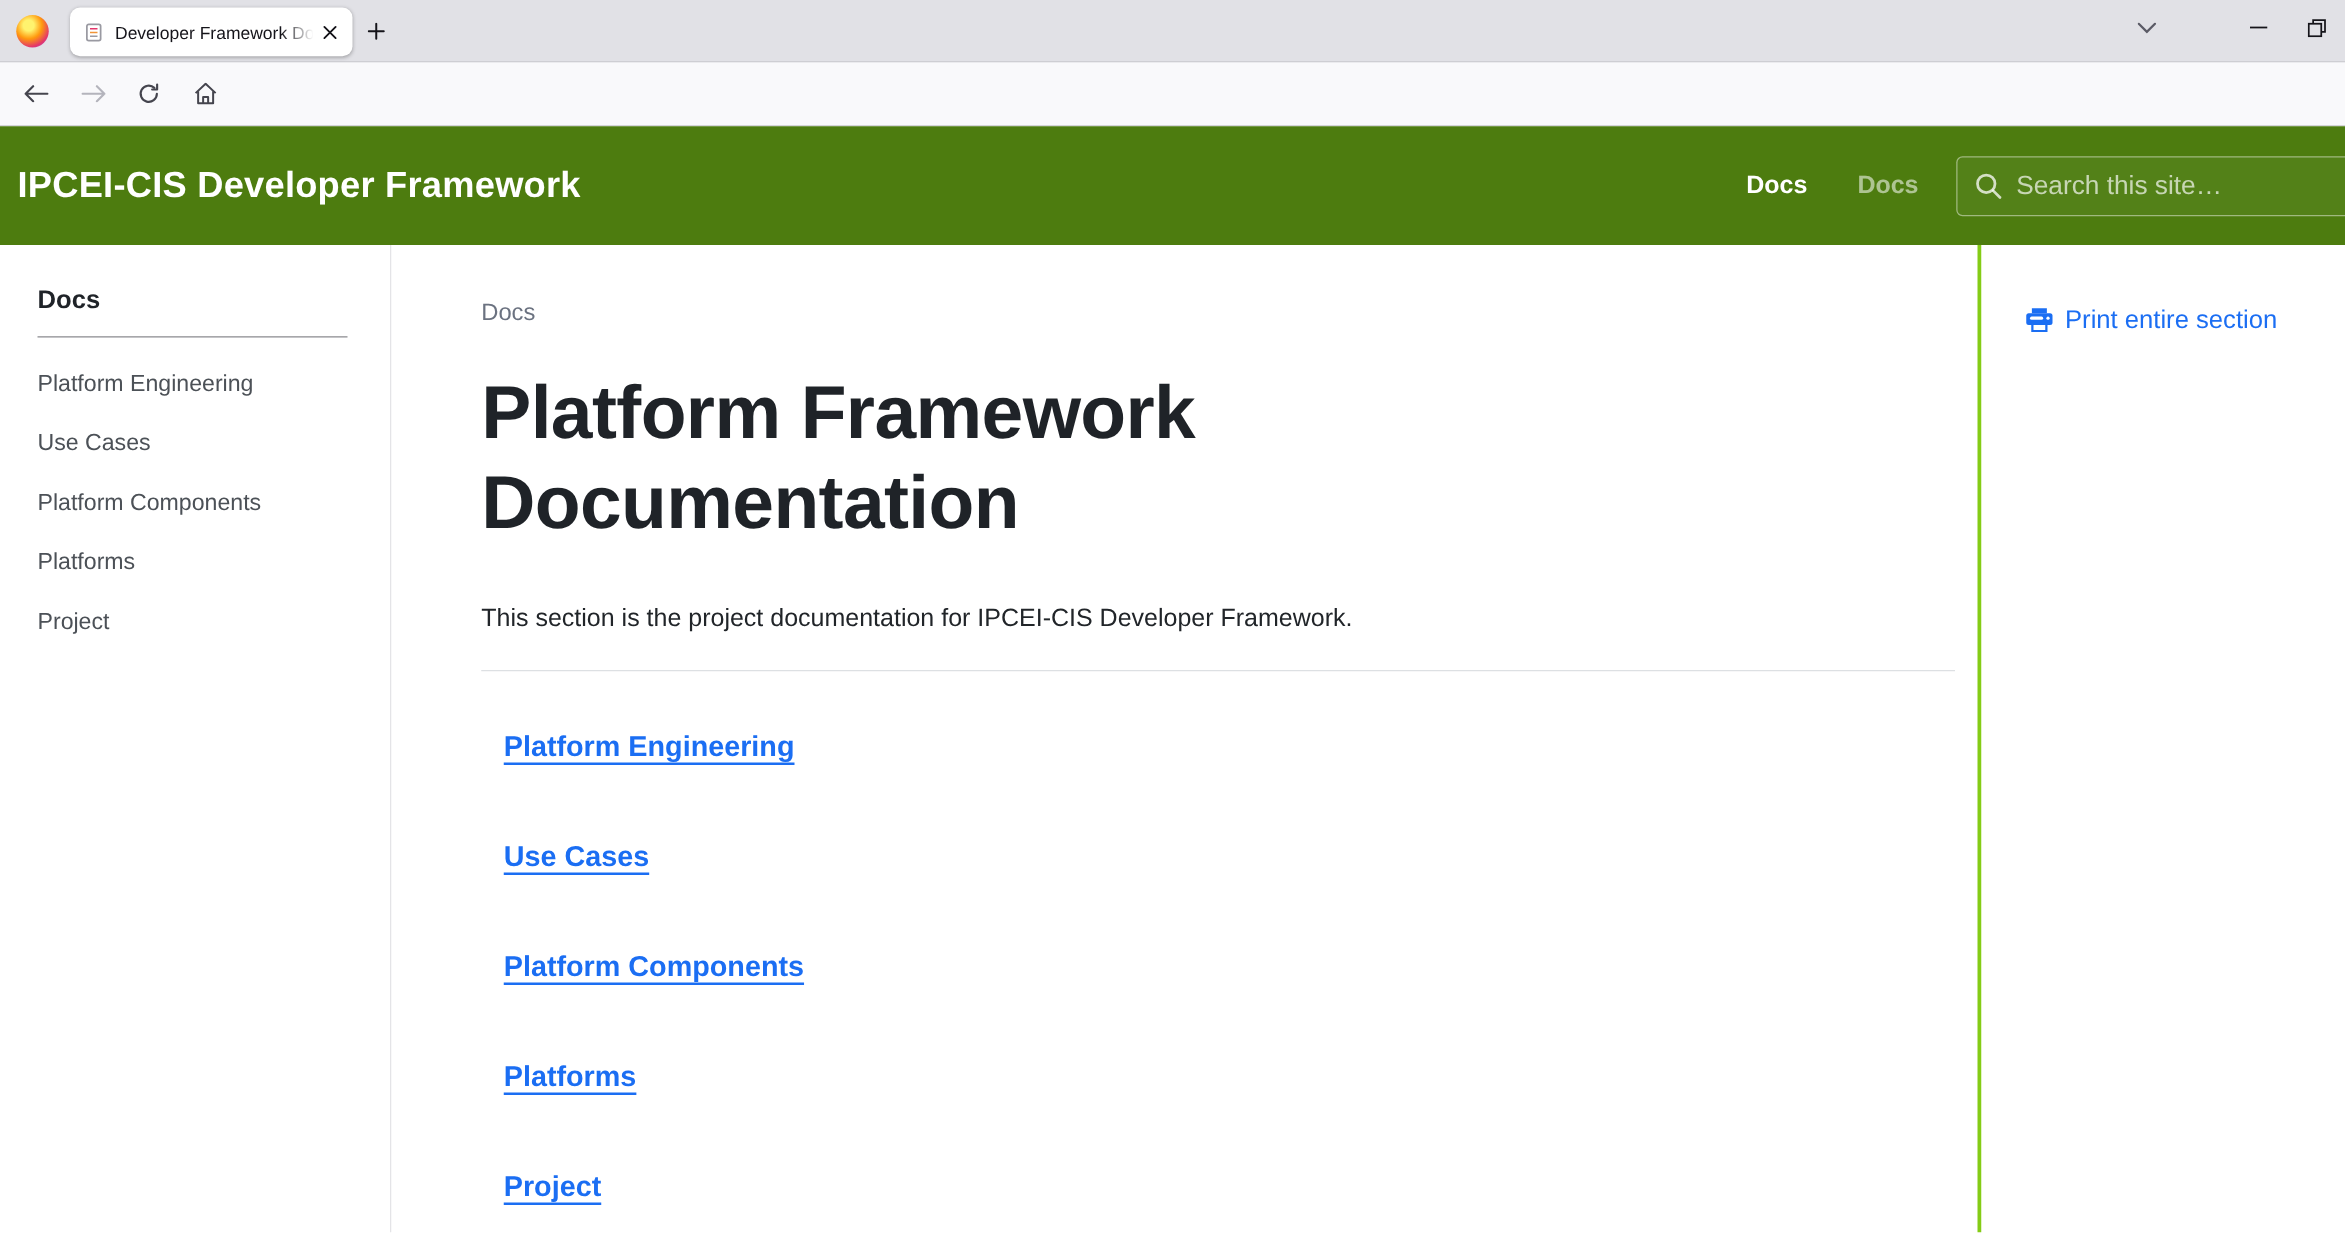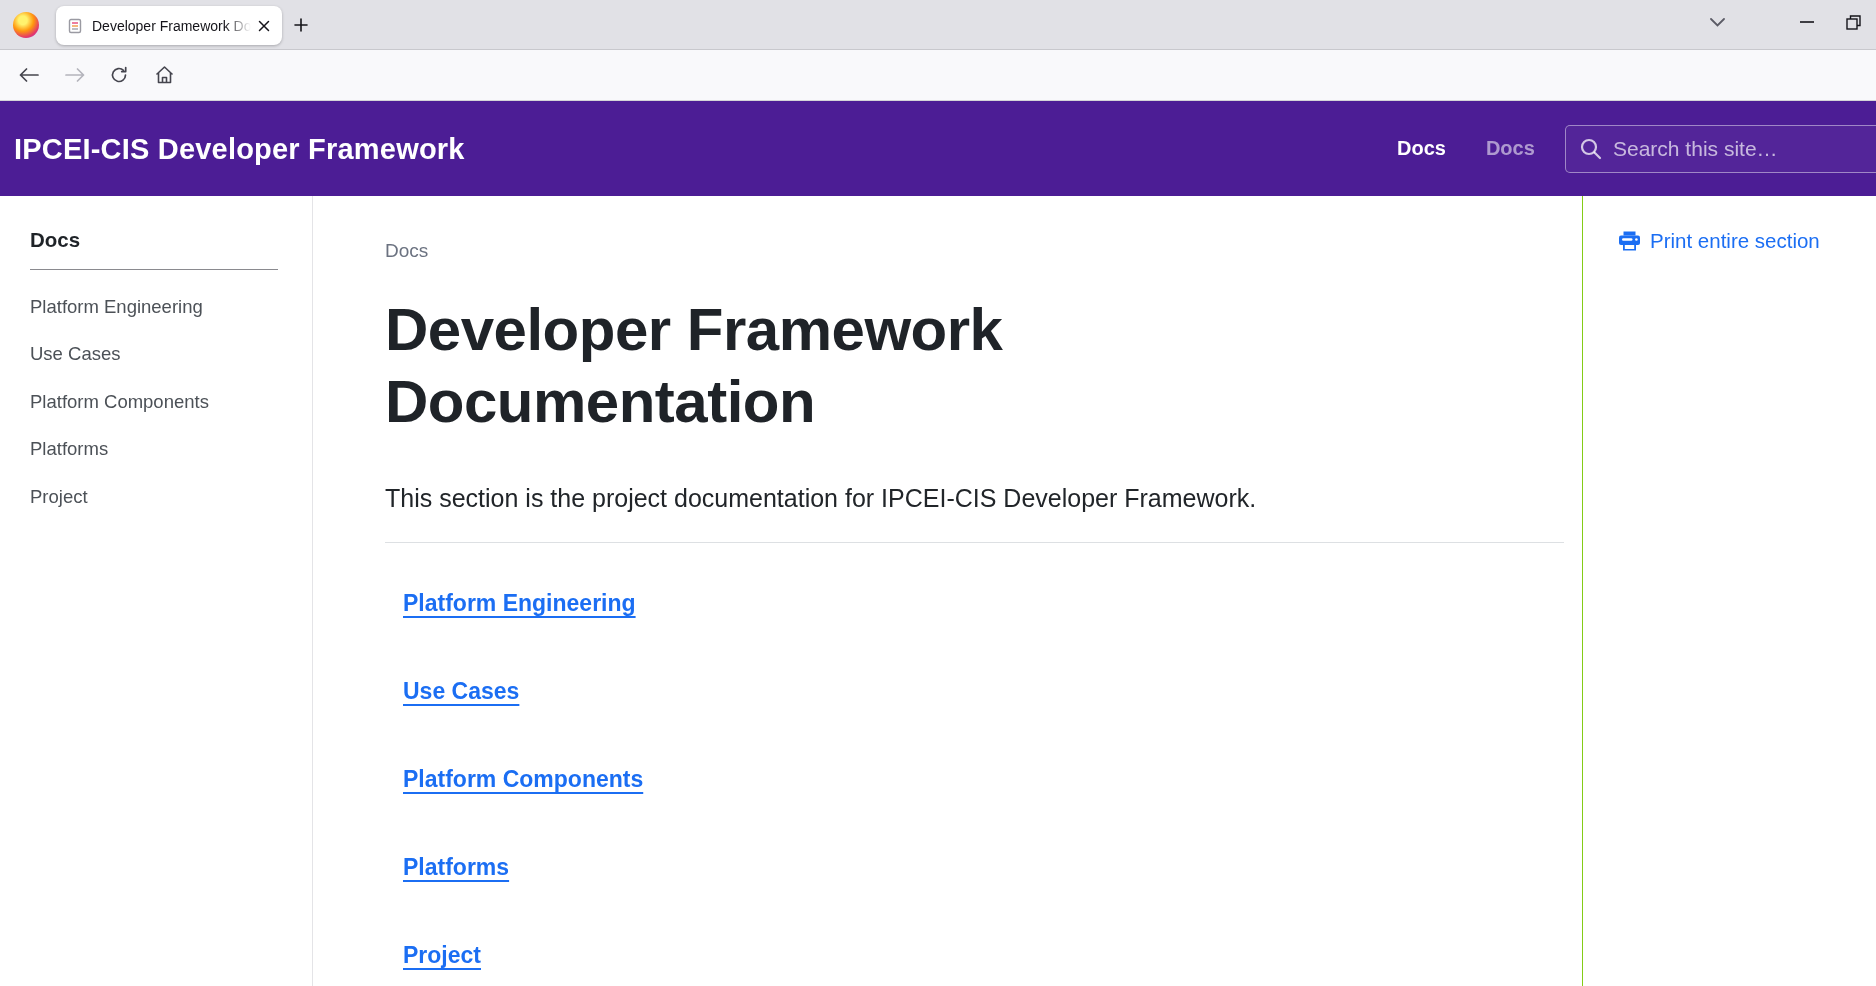--- a/index.html
+++ b/index.html
@@ -47,21 +47,21 @@
   .toolbar-right { position:absolute; right:8px; top:50px; height:51px; display:flex; align-items:center; gap:20px; }
   .ext-icon { display:flex; align-items:center; justify-content:center; color:#53535c; }
   .z-badge { width:26px; height:26px; background:#1f6ff2; border-radius:6px; display:flex;
              align-items:center; justify-content:center; color:#fff; }
   .layers-icon { position:relative; width:26px; height:26px; }
   .layers-icon .d1,.layers-icon .d2 { position:absolute; left:4px; width:18px; height:18px; transform:rotate(45deg); border-radius:3px; }
   .layers-icon .d1 { top:0; background:#4c1d95; }
   .layers-icon .d2 { top:7px; background:#5b21b6; }
 
   
-  .site-header { position:relative; width:1876px; height:95px; background:#4c1d95; }
+  .site-header { position:relative; width:1876px; height:95px; background:#4d7c0f; }
   .brand { position:absolute; left:14px; top:50%; transform:translateY(-50%); color:#fff;
            font-size:29px; font-weight:bold; letter-spacing:.2px; white-space:nowrap; }
   .main-nav { position:absolute; left:1397px; top:0; height:100%; display:flex; align-items:center; gap:40px; }
   .main-nav .nav-link { font-size:20px; font-weight:bold; text-decoration:none; }
   .main-nav .nav-link.active { color:#ffffff; }
   .main-nav .nav-link.muted { color:rgba(255,255,255,.55); }
   .site-search { position:absolute; left:1565px; top:24px; width:420px; height:48px;
                  border:1px solid rgba(255,255,255,.45); border-radius:5px;
                  background:rgba(255,255,255,.04); display:flex; align-items:center; padding:0 14px; }
   .site-search svg { flex:0 0 auto; color:rgba(255,255,255,.75); }
@@ -74,27 +74,27 @@
   .sidebar { width:313px; flex:0 0 auto; border-right:1px solid #e4e4e7; padding:32px 34px 0 30px; }
   .sidebar-heading { font-size:20.5px; font-weight:bold; color:#1f2328; }
   .sidebar-hr { border:none; border-top:1px solid #8a8a8f; margin:17px 0 0 0; width:248px; }
   .sidebar-item { font-size:18.5px; color:#4c5157; margin-top:25.5px; cursor:pointer; }
   .sidebar-item:first-of-type { margin-top:30px; }
 
   .main { flex:0 0 auto; width:1269px; padding:44px 18px 0 72px; }
   .breadcrumb { font-size:19px; color:#6b7280; }
   .page-title { margin-top:32px; font-size:60px; line-height:72px; font-weight:bold; color:#1f2328;
                 max-width:1000px; letter-spacing:-.5px; }
-  .intro { margin-top:46px; font-size:25px; color:#212529; }
+  .intro { margin-top:46px; font-size:20px; color:#212529; }
   .content-hr { border:none; border-top:1px solid #dde0e3; margin:29px 0 0 0; width:1179px; }
   .section-links { margin-top:47px; }
   .section-link { display:block; margin:0 0 61px 18px; font-size:23px; font-weight:bold;
                   color:#1b6ef3; text-decoration:underline; text-underline-offset:5px; width:max-content; }
 
-  .rightcol { flex:1 1 auto; border-left:1px solid #84cc16; padding:33px 0 0 35px; }
+  .rightcol { flex:1 1 auto; border-left:3px solid #84cc16; padding:48px 0 0 35px; }
   .print-link { display:flex; align-items:center; gap:9px; color:#1b6ef3; text-decoration:none;
                 font-size:20.5px; white-space:nowrap; }
 </style>
 </head>
 <body>
 
 <div class="chrome">
   <div class="tabbar">
     <div class="ff-logo"></div>
 
@@ -254,21 +254,21 @@
     <hr class="sidebar-hr">
     <div class="sidebar-item">Platform Engineering</div>
     <div class="sidebar-item">Use Cases</div>
     <div class="sidebar-item">Platform Components</div>
     <div class="sidebar-item">Platforms</div>
     <div class="sidebar-item">Project</div>
   </div>
 
   <div class="main">
     <div class="breadcrumb">Docs</div>
-    <h1 class="page-title">Developer Framework Documentation</h1>
+    <h1 class="page-title">Platform Framework Documentation</h1>
     <p class="intro">This section is the project documentation for IPCEI-CIS Developer Framework.</p>
     <hr class="content-hr">
     <div class="section-links">
       <a href="#" class="section-link">Platform Engineering</a>
       <a href="#" class="section-link">Use Cases</a>
       <a href="#" class="section-link">Platform Components</a>
       <a href="#" class="section-link">Platforms</a>
       <a href="#" class="section-link">Project</a>
     </div>
   </div>

